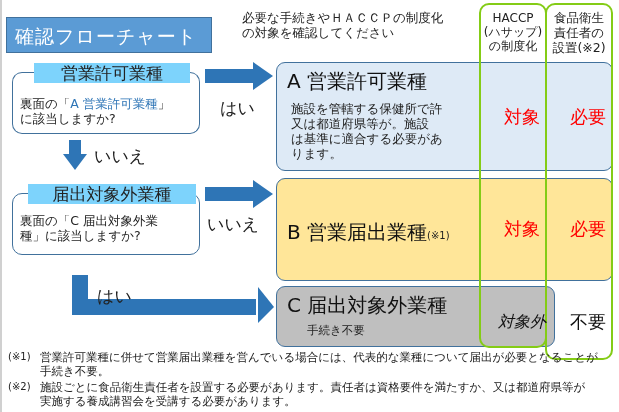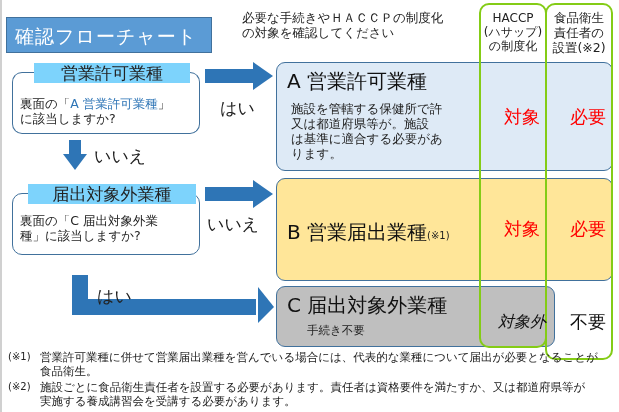--- a/index.html
+++ b/index.html
@@ -124,21 +124,21 @@
   <rect x="0" y="24" width="184" height="16" fill="#2E75B6"></rect>
   <polygon points="186,12 202,32 186,48" fill="#2E75B6"></polygon>
 </svg>
 <div class="abs lbl" style="left:97px; top:286px;">はい</div>
 
 <div class="abs foot" style="left:8px; top:350px; width:610px;">
   <div style="display:flex;">
     <span class="mk" style="width:32px; flex:none;">(※1)</span>
     <div>
       <div>営業許可業種に併せて営業届出業種を営んでいる場合には、代表的な業種について届出が必要となることが</div>
-      <div>食品衛生。</div>
+      <div>手続き不要。</div>
     </div>
   </div>
   <div style="display:flex; margin-top:2px;">
     <span class="mk" style="width:32px; flex:none;">(※2)</span>
     <div>
       <div>施設ごとに食品衛生責任者を設置する必要があります。責任者は資格要件を満たすか、又は都道府県等が</div>
       <div>実施する養成講習会を受講する必要があります。</div>
     </div>
   </div>
 </div>

